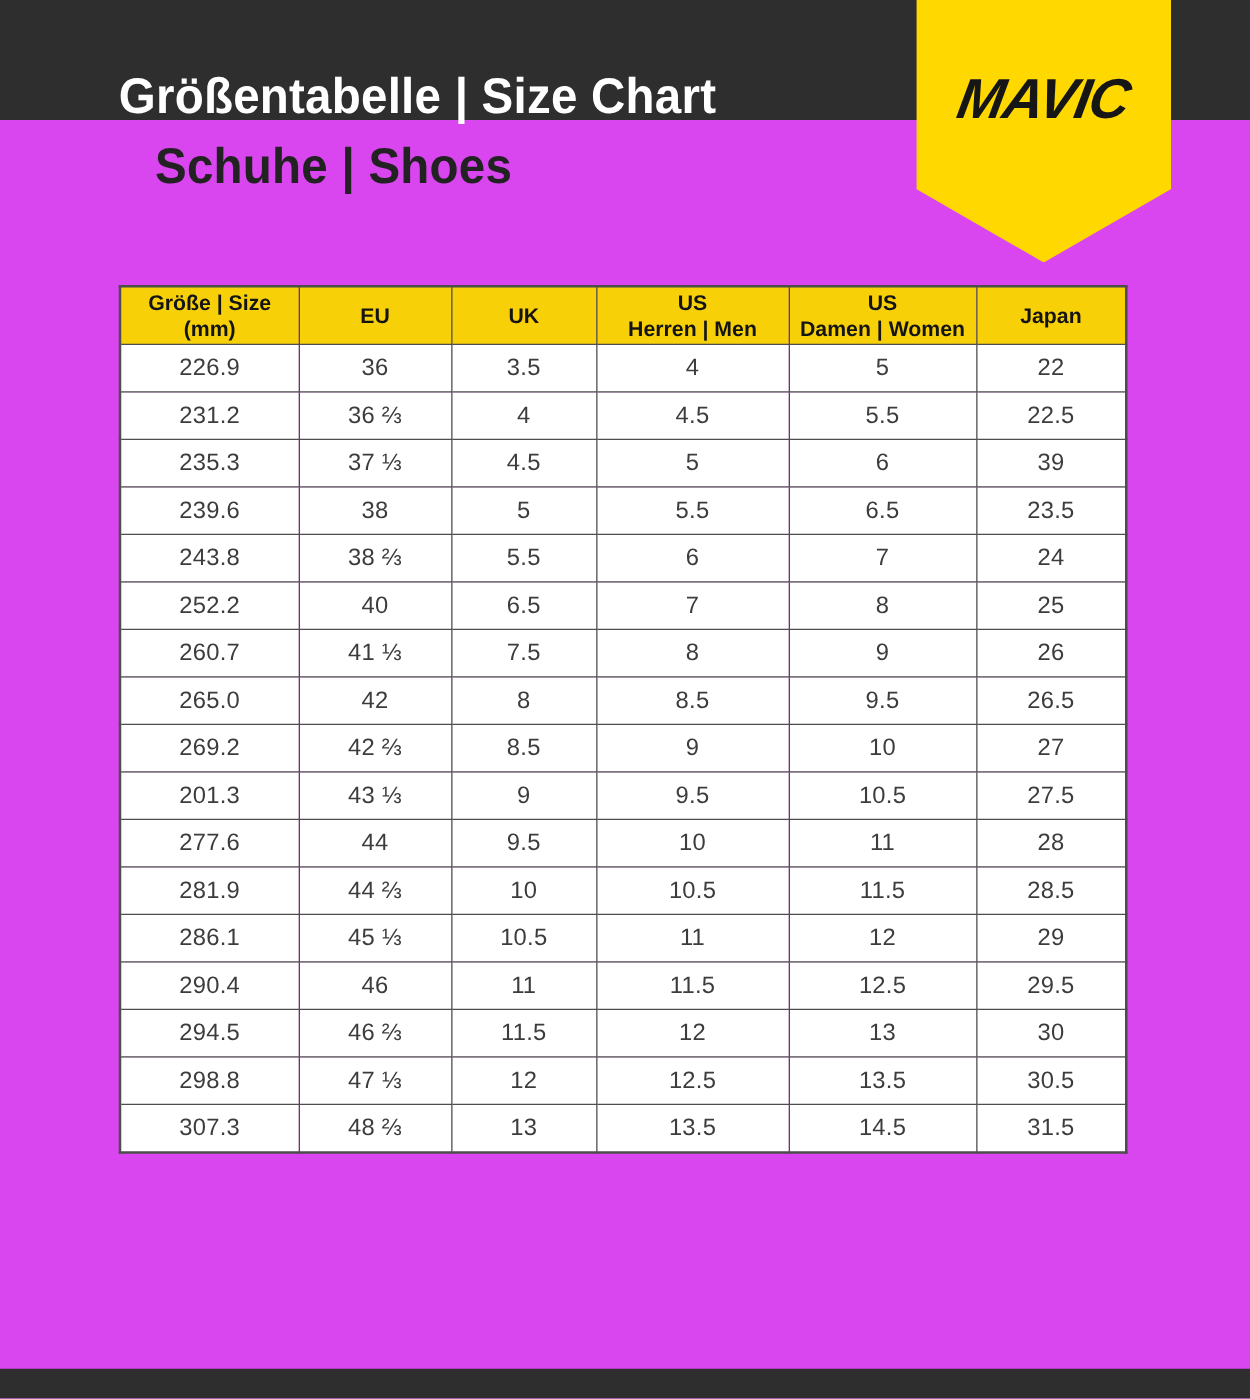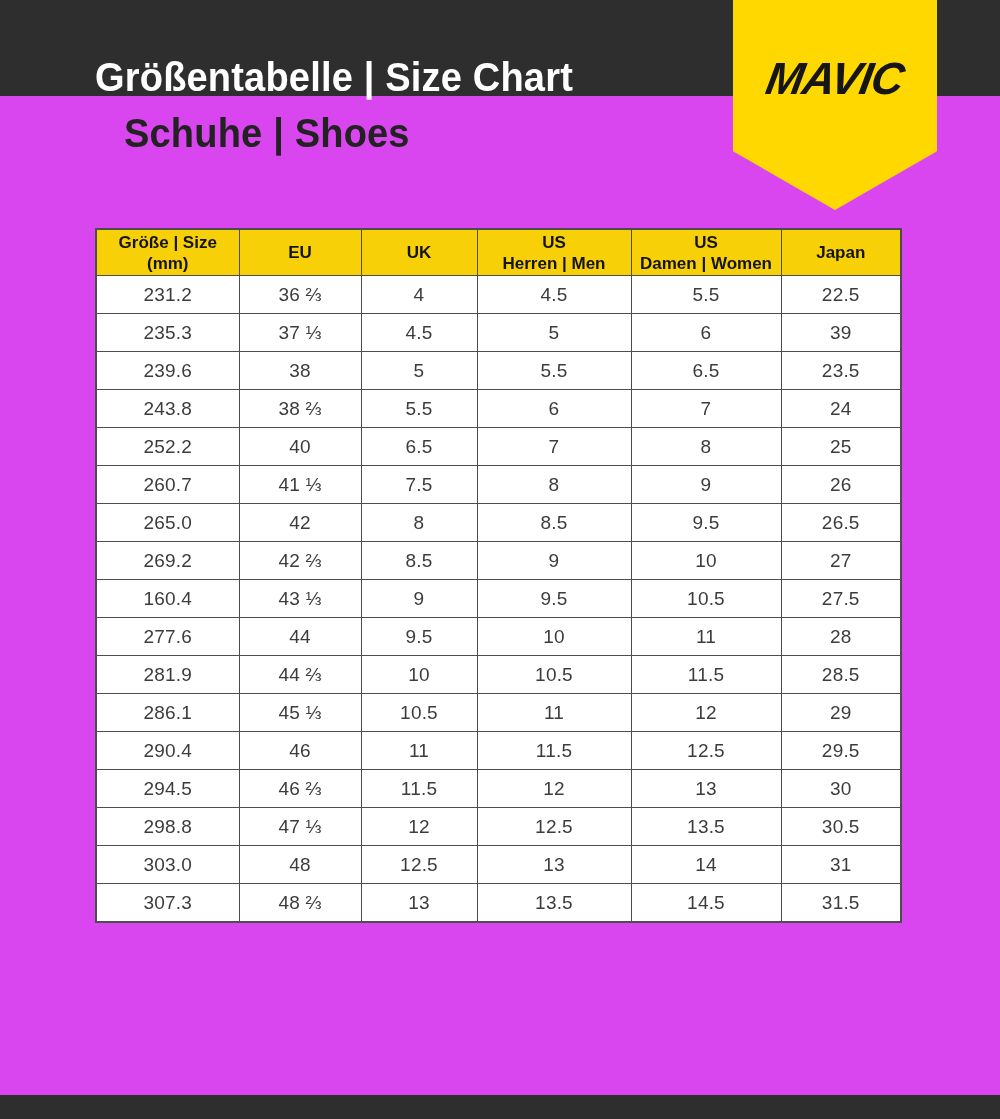--- a/index.html
+++ b/index.html
@@ -151,20 +151,28 @@
           <div>US</div>
           <div>Damen | Women</div>
         </th>
         <th>
           <div>Japan</div>
         </th>
       </tr>
     </thead>
     <tbody>
         <tr>
+          <td>226.9</td>
+          <td>36</td>
+          <td>3.5</td>
+          <td>4</td>
+          <td>5</td>
+          <td>22</td>
+        </tr>
+        <tr>
           <td>231.2</td>
           <td>36 ⅔</td>
           <td>4</td>
           <td>4.5</td>
           <td>5.5</td>
           <td>22.5</td>
         </tr>
         <tr>
           <td>235.3</td>
           <td>37 ⅓</td>
@@ -215,21 +223,21 @@
         </tr>
         <tr>
           <td>269.2</td>
           <td>42 ⅔</td>
           <td>8.5</td>
           <td>9</td>
           <td>10</td>
           <td>27</td>
         </tr>
         <tr>
-          <td>160.4</td>
+          <td>201.3</td>
           <td>43 ⅓</td>
           <td>9</td>
           <td>9.5</td>
           <td>10.5</td>
           <td>27.5</td>
         </tr>
         <tr>
           <td>277.6</td>
           <td>44</td>
           <td>9.5</td>
@@ -271,28 +279,20 @@
         </tr>
         <tr>
           <td>298.8</td>
           <td>47 ⅓</td>
           <td>12</td>
           <td>12.5</td>
           <td>13.5</td>
           <td>30.5</td>
         </tr>
         <tr>
-          <td>303.0</td>
-          <td>48</td>
-          <td>12.5</td>
-          <td>13</td>
-          <td>14</td>
-          <td>31</td>
-        </tr>
-        <tr>
           <td>307.3</td>
           <td>48 ⅔</td>
           <td>13</td>
           <td>13.5</td>
           <td>14.5</td>
           <td>31.5</td>
         </tr>
       </tbody>
   </table>
 

